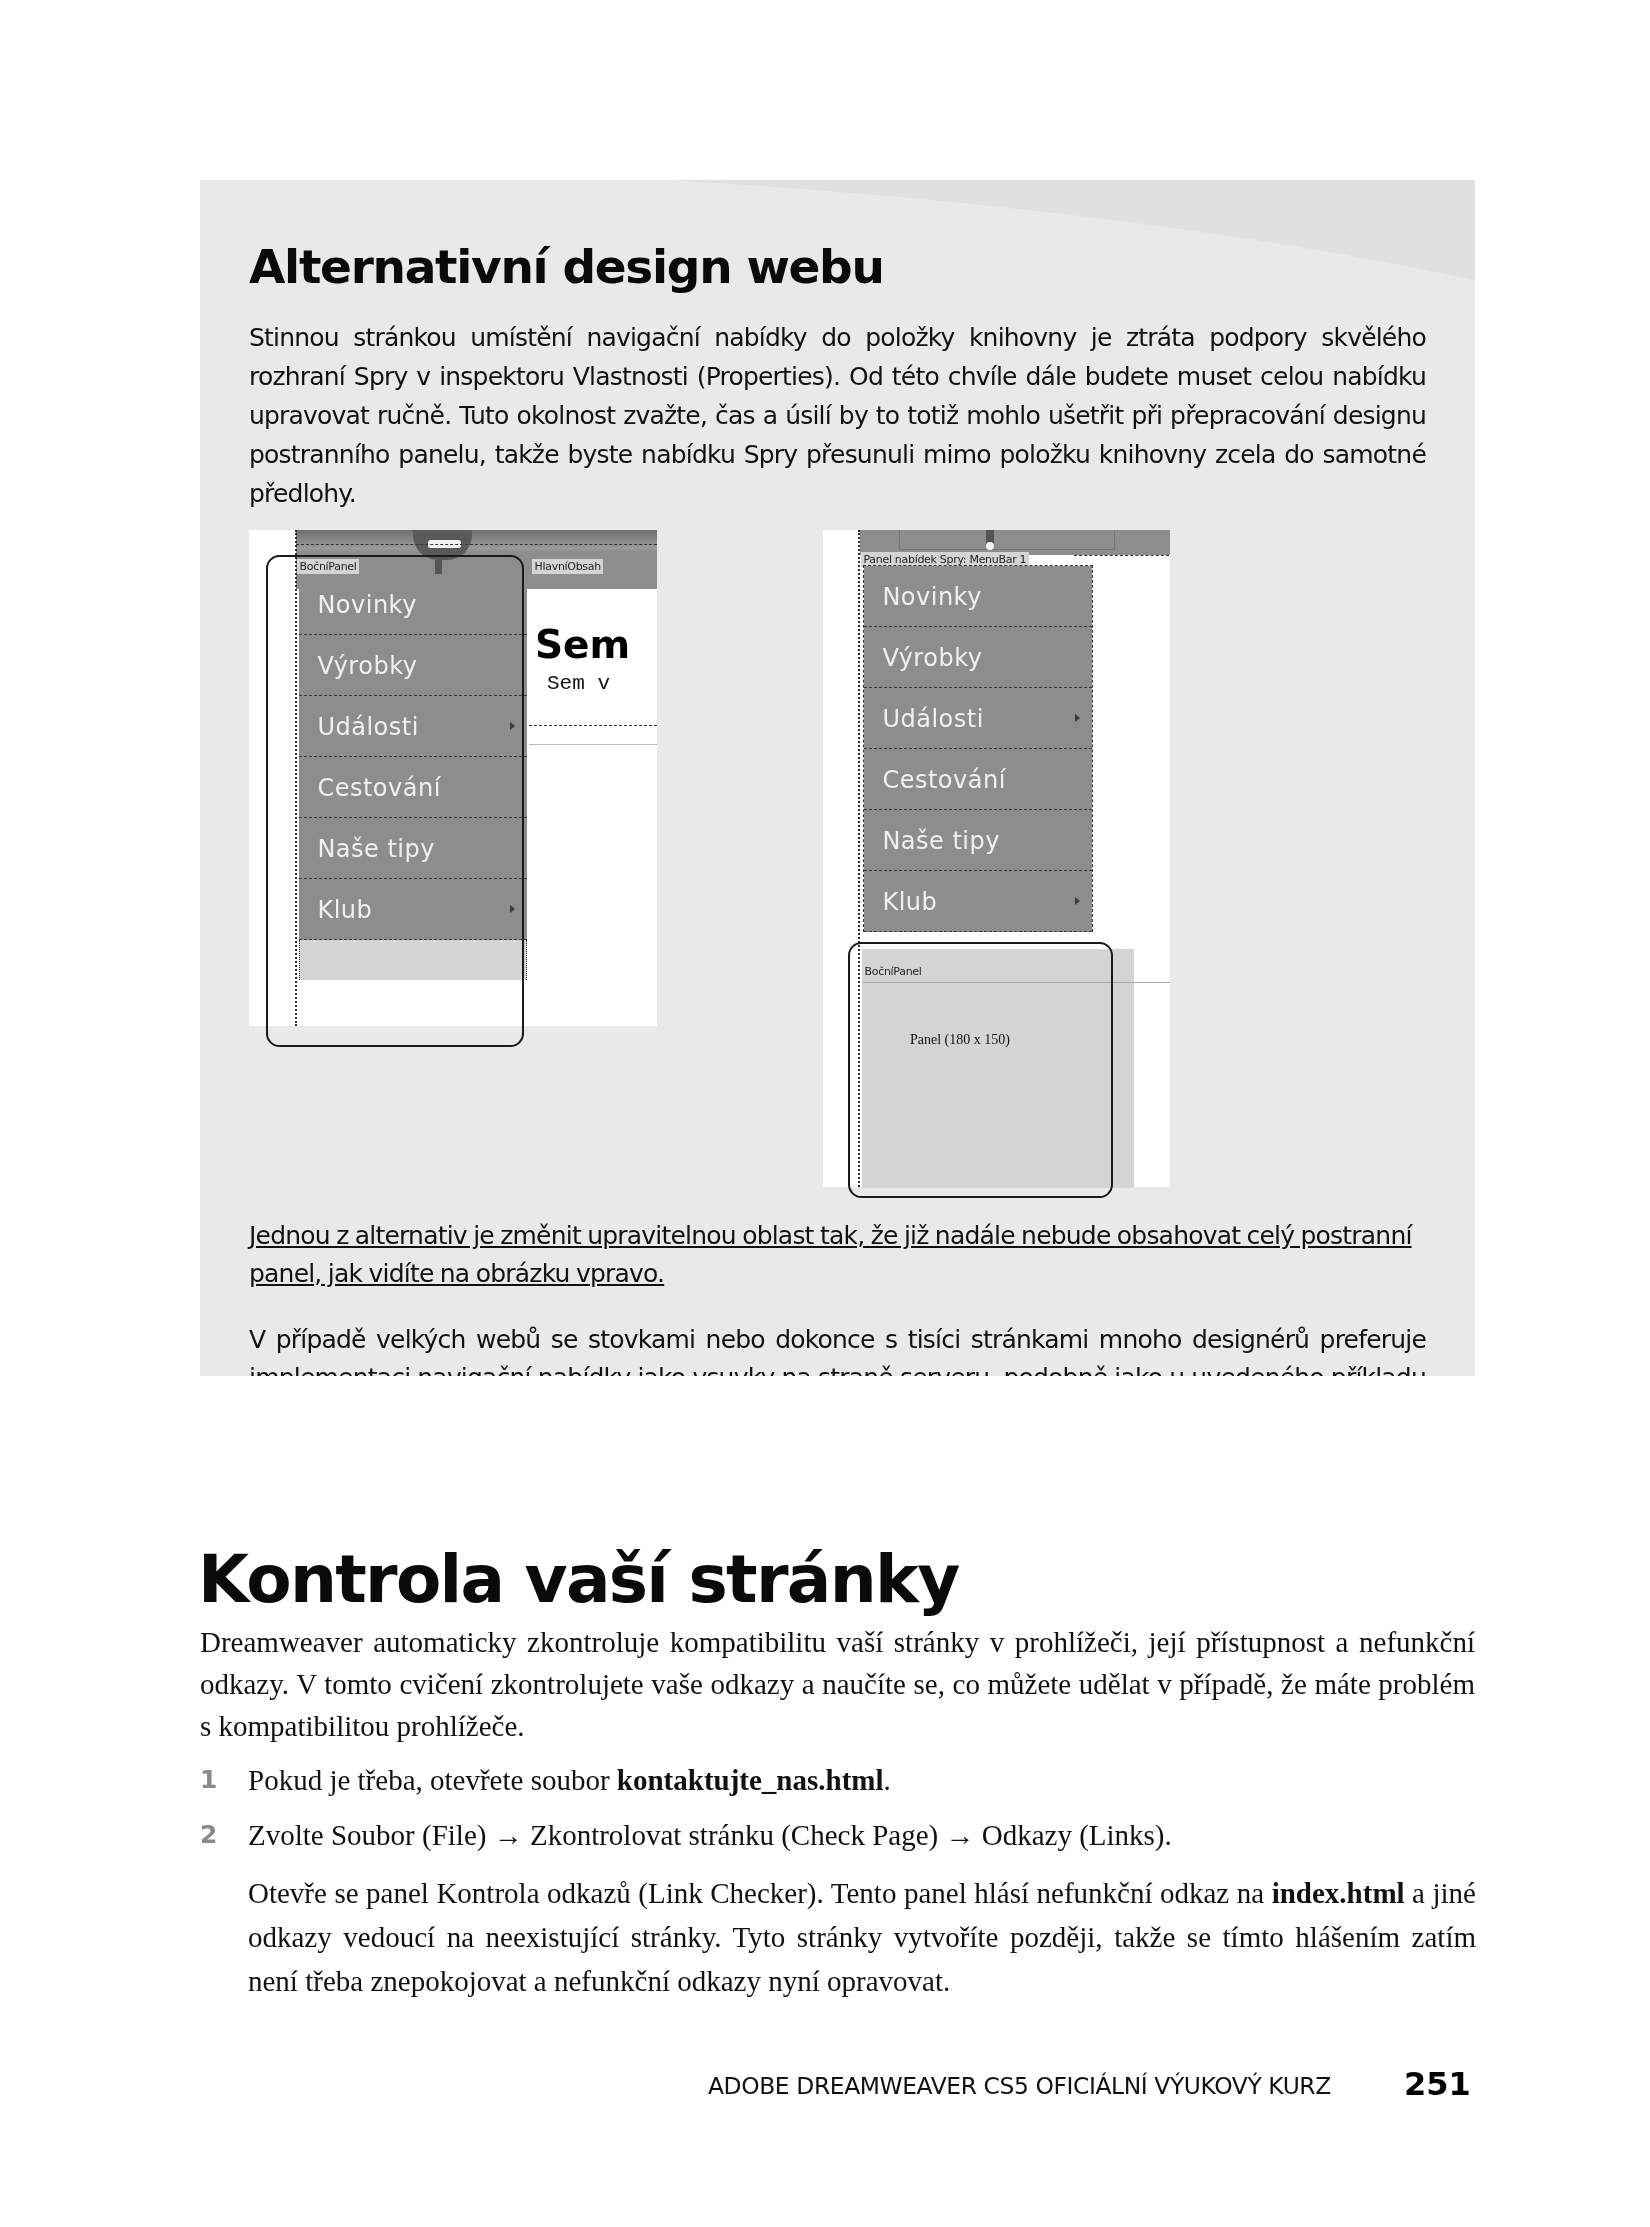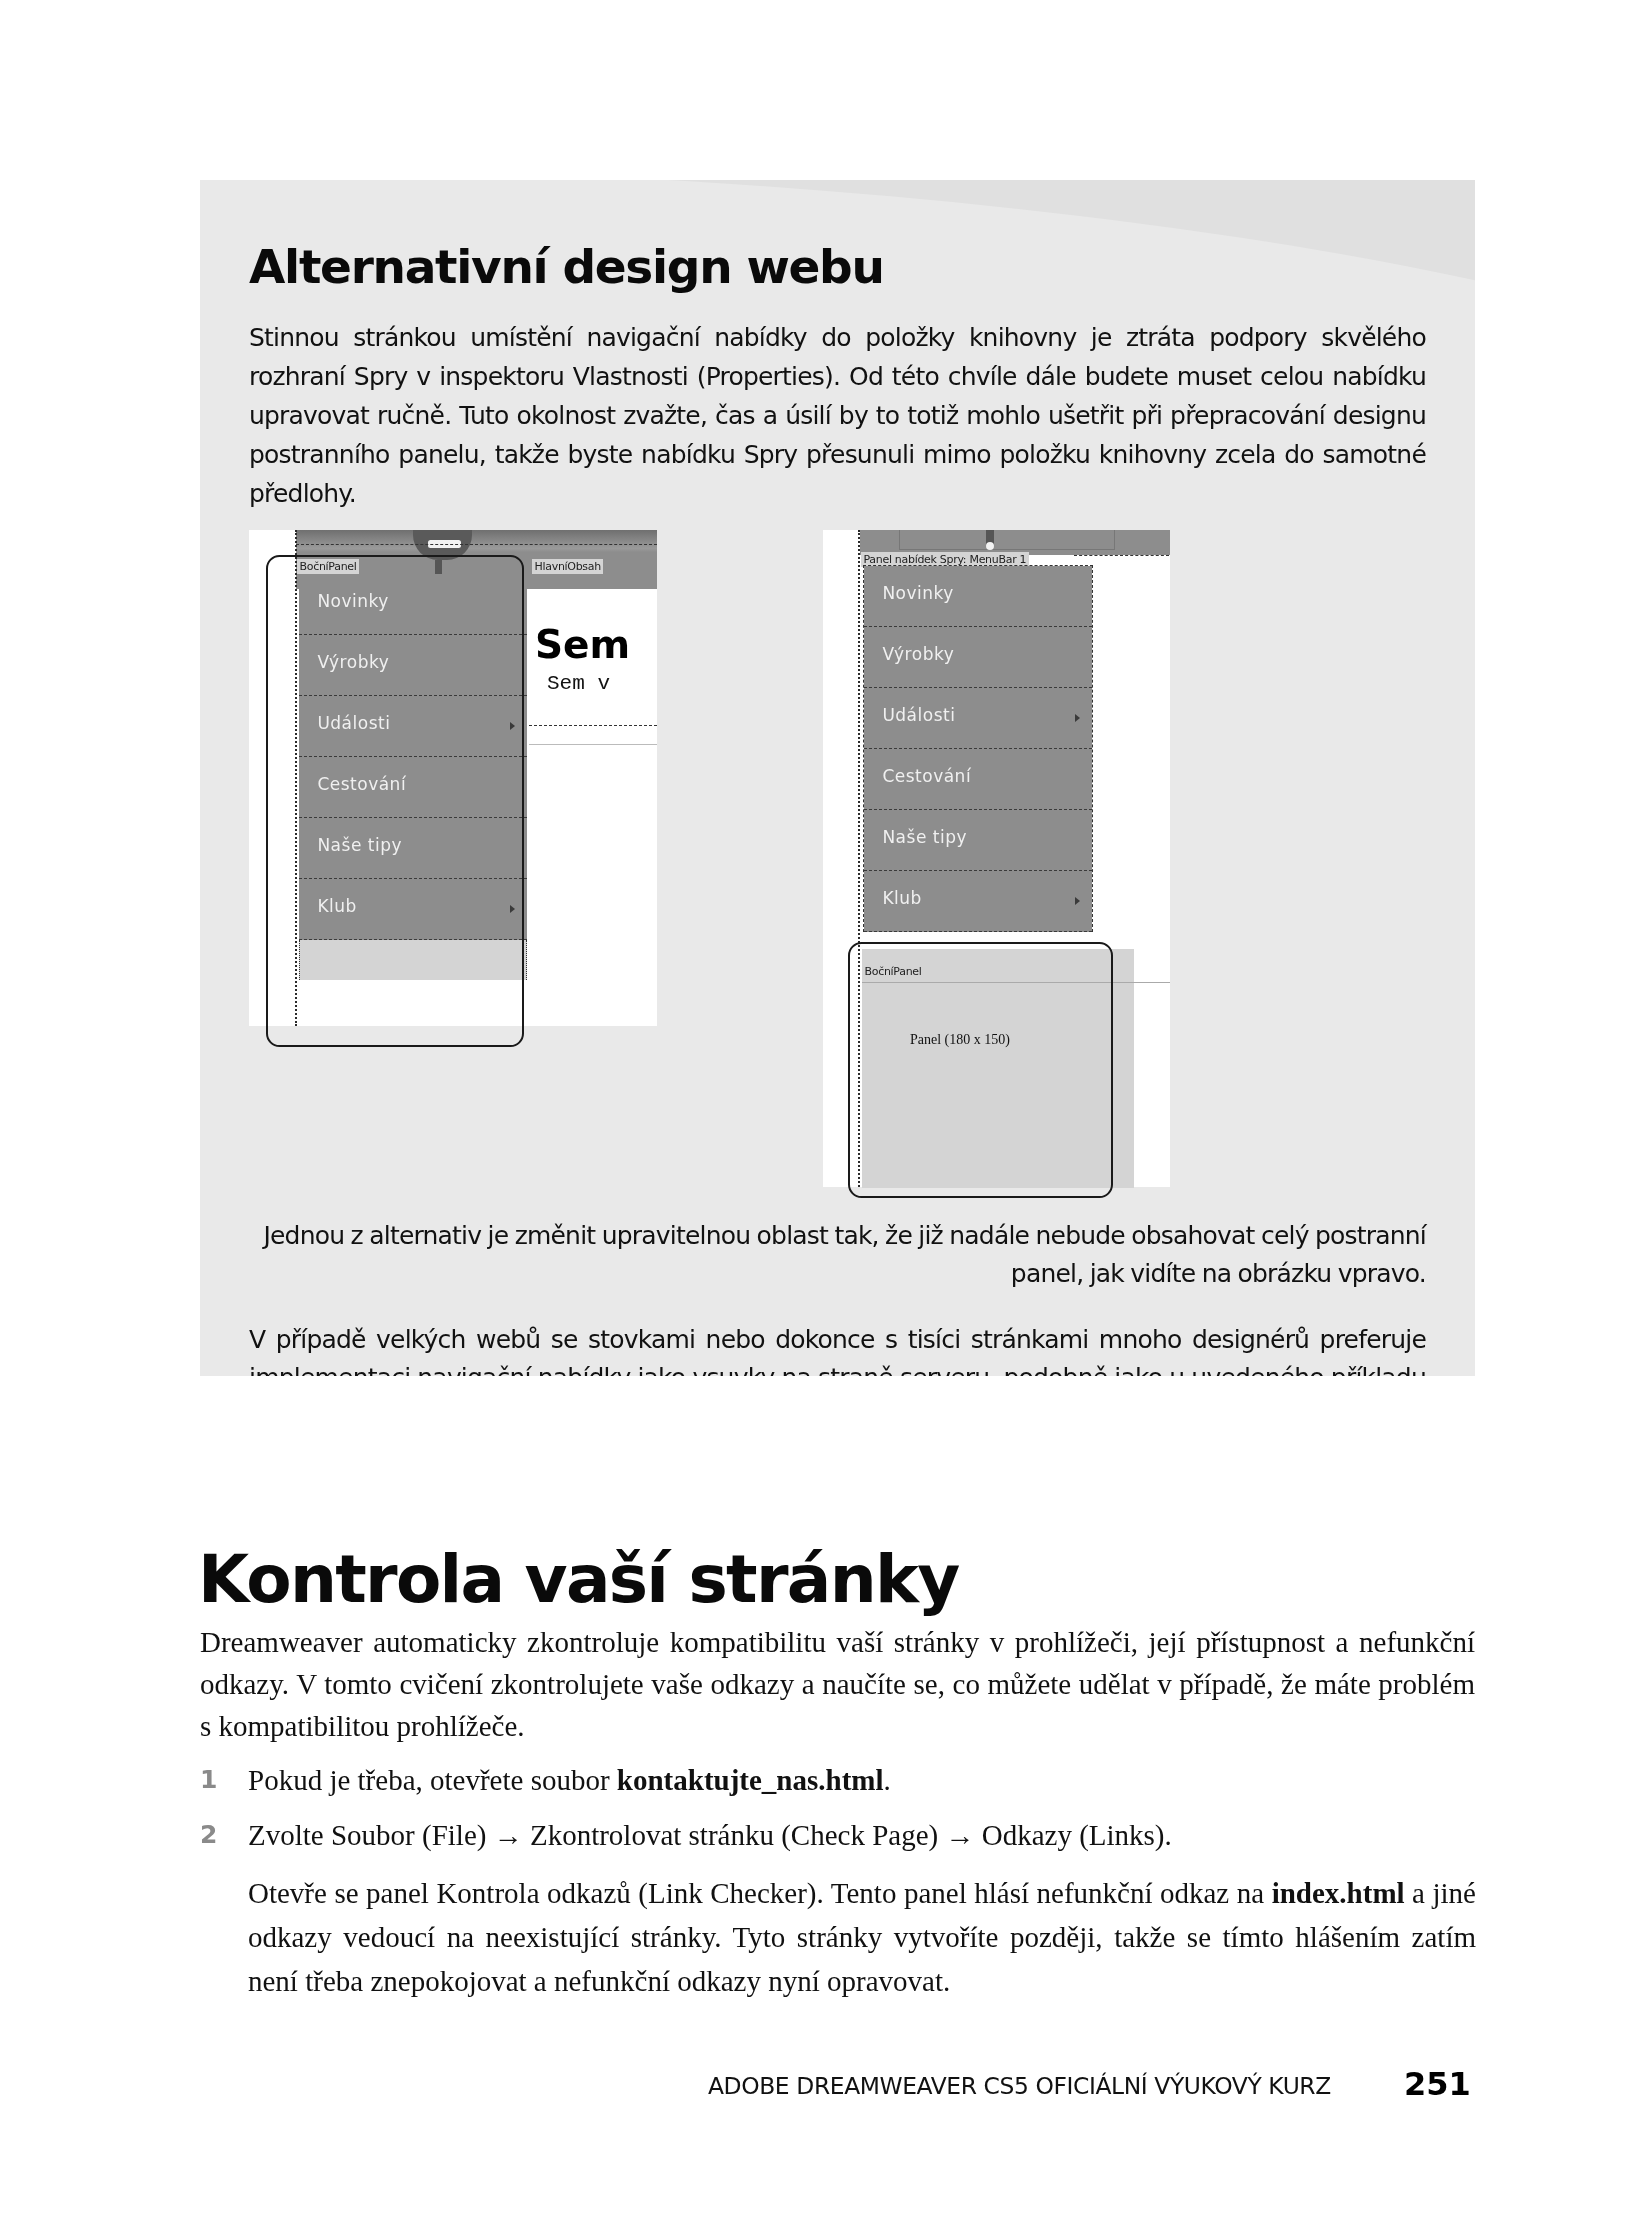--- a/index.html
+++ b/index.html
@@ -14,21 +14,21 @@
 
   .shot { position: absolute; background: #ffffff; overflow: visible; }
   .shot-left { left: 49px; top: 350px; width: 408px; height: 496px; }
   .shot-right { left: 623px; top: 350px; width: 347px; height: 657px; }
 
   .banner { position: absolute; background: #8d8d8d; overflow: hidden; }
   .banner .ink { position: absolute; }
   .tag { position: absolute; background: #d4d4d4; font-family: "DejaVu Sans", sans-serif; font-size: 11px; color: #222; padding: 0.8px 2.5px; white-space: nowrap; letter-spacing: -0.3px; }
   .menu { position: absolute; }
   .menu-item { position: relative; height: 61px; background: #8d8d8d; border-bottom: 1.7px dashed #3a3a3a; box-sizing: border-box; }
-  .menu-item .lbl { position: absolute; left: 18.4px; top: 16.7px; font-family: "DejaVu Sans", sans-serif; font-size: 17px; color: #f0f0f0; letter-spacing: 0.5px; }
+  .menu-item .lbl { position: absolute; left: 18.4px; top: 16.7px; font-family: "DejaVu Sans", sans-serif; font-size: 24px; color: #f0f0f0; letter-spacing: 0.5px; }
   .menu-item .arrow { position: absolute; right: 11.7px; top: 26px; width: 0; height: 0; border-top: 4.2px solid transparent; border-bottom: 4.2px solid transparent; border-left: 5px solid #3a3a3a; }
   .dash-v { position: absolute; border-left: 2.5px dotted #2a2a2a; }
   .callout { position: absolute; border: 2.5px solid #1a1a1a; border-radius: 13.4px; box-sizing: border-box; }
   .content-head { position: absolute; font-family: "DejaVu Sans", sans-serif; font-weight: bold; font-size: 39px; color: #000; }
   .content-sub { position: absolute; font-family: Liberation Mono, monospace; font-size: 21px; color: #111; margin-left: 12px; }
   .panel-text { position: absolute; font-family: "Liberation Serif", serif; font-weight: normal; font-size: 14px; color: #111; white-space: nowrap; }
 
   .section-title { position: absolute; left: 198px; top: 1541px; font-family: "DejaVu Sans", sans-serif; font-weight: bold; font-size: 66px; letter-spacing: -1.7px; color: #0a0a0a; margin: 0; }
   .serif-para { position: absolute; left: 200px; width: 1275px; font-family: "Liberation Serif", serif; font-size: 29px; line-height: 42px; text-align: justify; color: #111; margin: 0; }
   .serif-para.intro { top: 1621px; }
@@ -130,21 +130,21 @@
     </div>
 
     <div style="position:absolute; left:39px; top:419px; width:272px; height:239px; background:#d4d4d4;"></div>
     <div class="tag" style="left:39px; top:434px; background:#d4d4d4;">BočníPanel</div>
     <div style="position:absolute; left:39px; top:452px; width:308px; border-top:0.8px solid #aaa;"></div>
     <div class="panel-text" style="left:87px; top:502px;">Panel (180 x 150)</div>
 
     <div class="callout" style="left:25px; top:412px; width:265px; height:256px;"></div>
   </div>
 
-  <p class="sb-para cap" style="text-align:right;">Jednou z alternativ je změnit upravitelnou oblast tak, že již nadále nebude obsahovat celý postranní panel, jak vidíte na obrázku vpravo.</p>
+  <p class="sb-para cap" style="text-align:left;text-decoration:underline;">Jednou z alternativ je změnit upravitelnou oblast tak, že již nadále nebude obsahovat celý postranní panel, jak vidíte na obrázku vpravo.</p>
   <p class="sb-para p3">V případě velkých webů se stovkami nebo dokonce s tisíci stránkami mnoho designérů preferuje implementaci navigační nabídky jako vsuvky na straně serveru, podobně jako u uvedeného příkladu v lekci 7. Vsuvky se automaticky aktualizují vždy, když stránku prohlížeč načte, čímž odstraníte potřebu aktualizovat každý soubor webu kdykoliv nabídku změníte.</p>
 </div>
 
 <h1 class="section-title">Kontrola vaší stránky</h1>
 <p class="serif-para intro">Dreamweaver automaticky zkontroluje kompatibilitu vaší stránky v prohlížeči, její přístupnost a nefunkční odkazy. V tomto cvičení zkontrolujete vaše odkazy a naučíte se, co můžete udělat v případě, že máte problém s kompatibilitou prohlížeče.</p>
 
 <div class="step step1">
   <span class="num">1</span>
   <span class="txt"><span>Pokud je třeba, otevřete soubor </span><b>kontaktujte_nas.html</b><span>.</span></span>
 </div>

